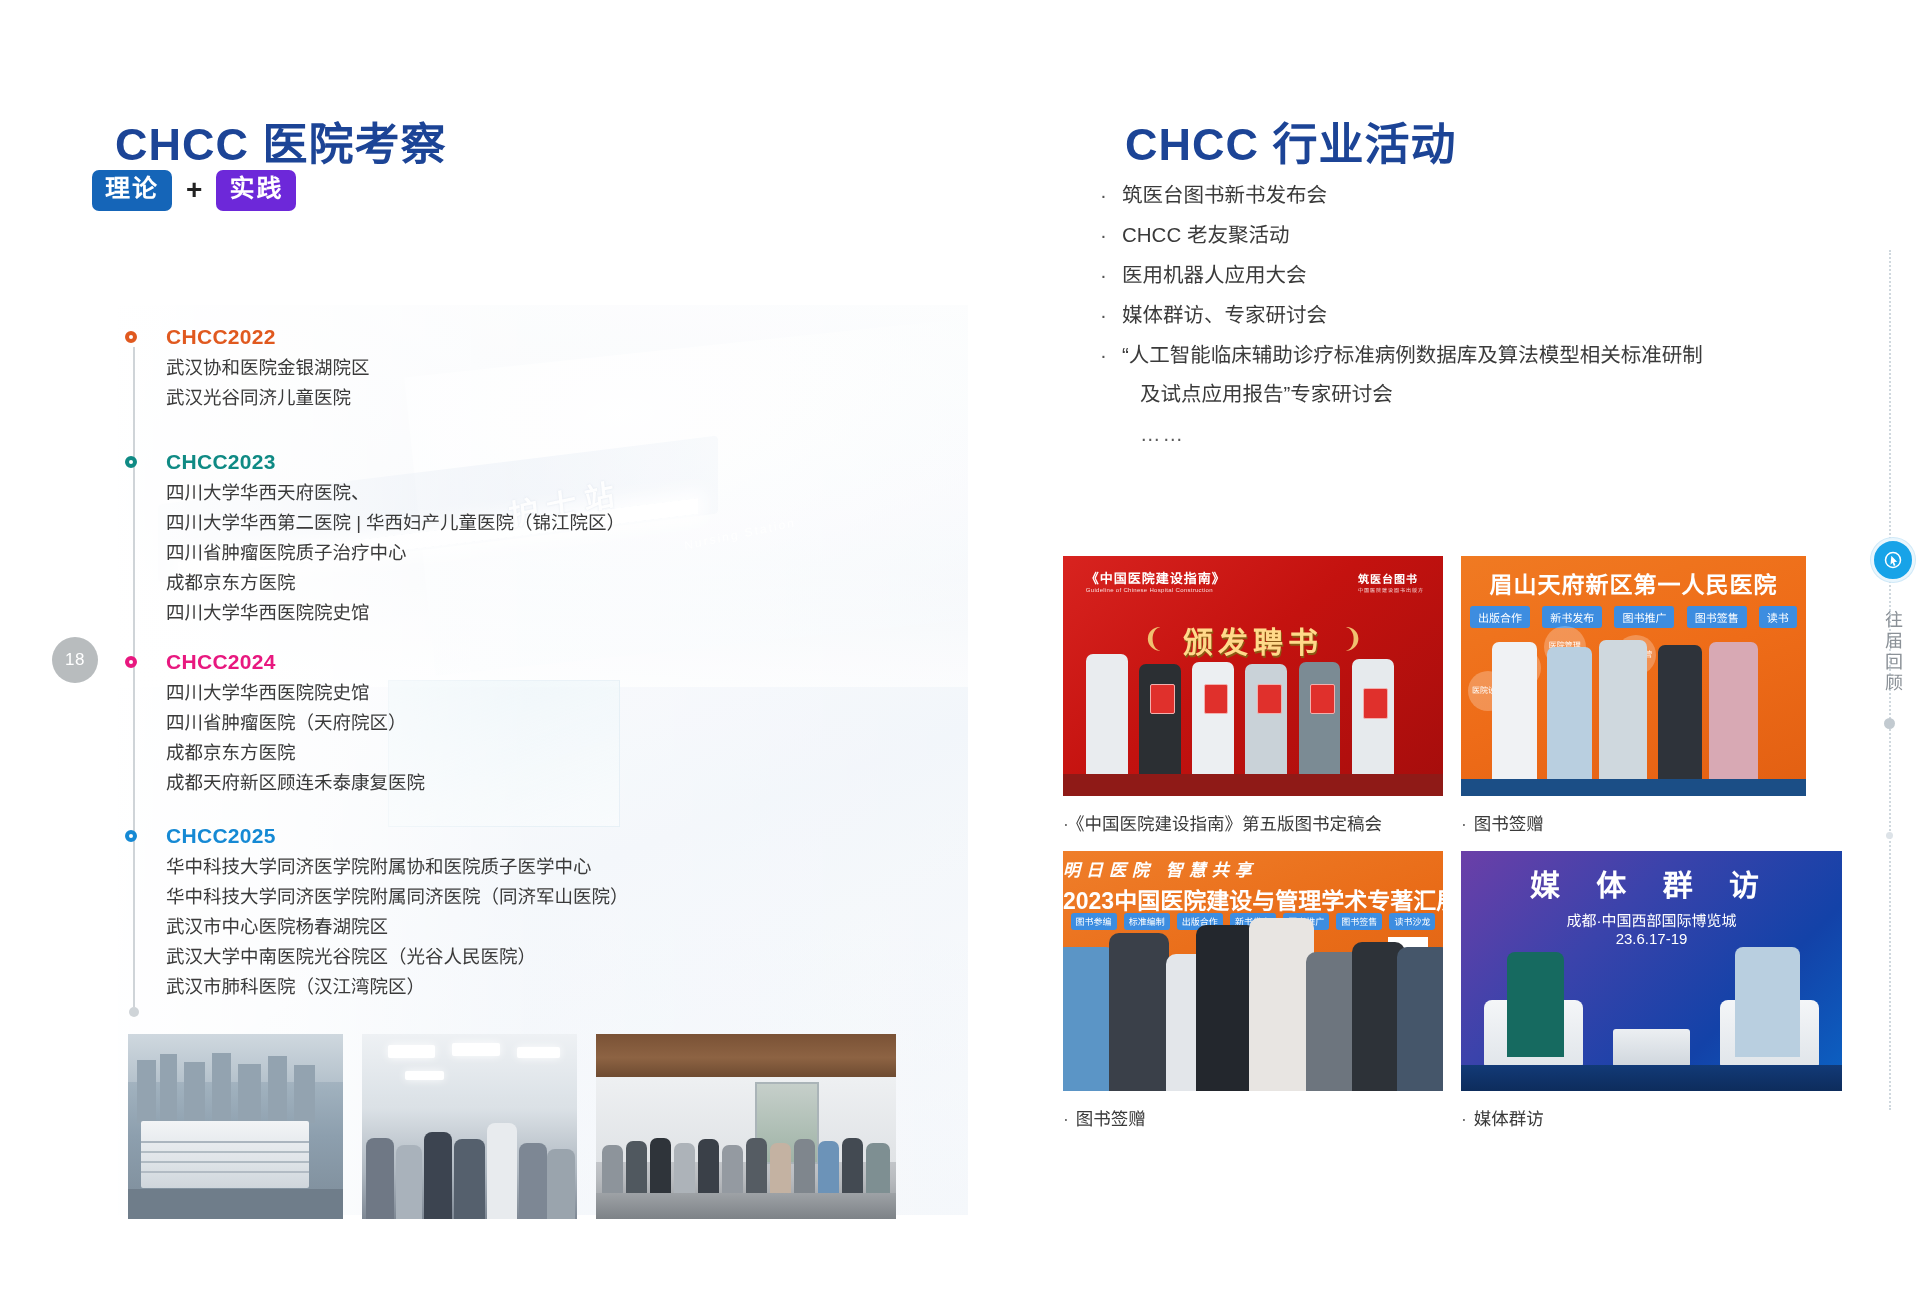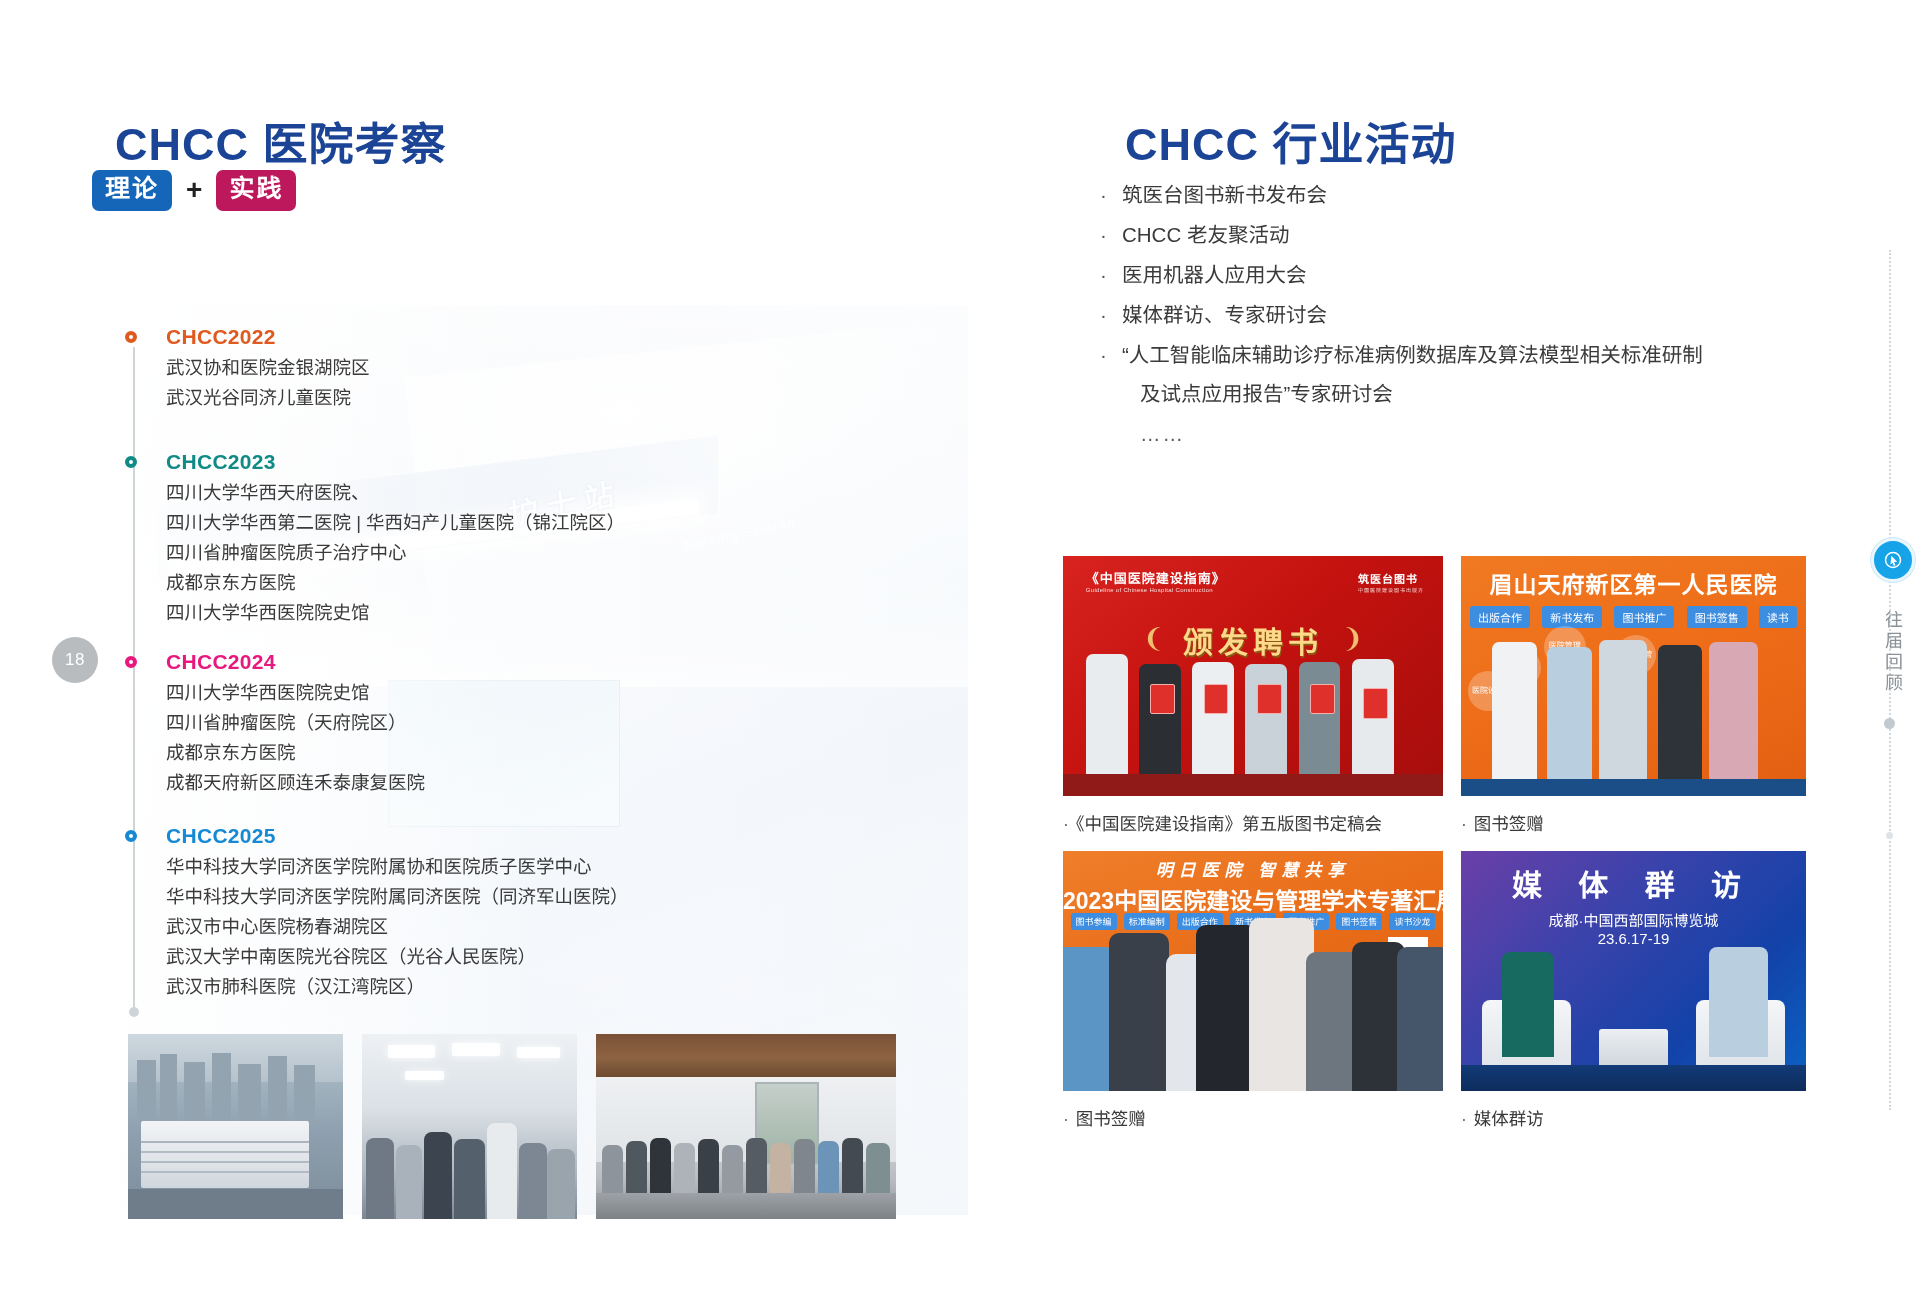--- a/index.html
+++ b/index.html
@@ -54,21 +54,21 @@
   .tag-badge {
     border-radius: 7px;
     color: #fff;
     font-size: 25px;
     font-weight: bold;
     padding: 5px 13px 8px 13px;
     letter-spacing: 2px;
     line-height: 1.1;
   }
   .tag-blue { background: #1565b8; }
-  .tag-red  { background: #be185d; font-family: Liberation Serif, serif; }
+  .tag-red  { background: #6d28d9; font-family: Liberation Serif, serif; }
   .tag-plus {
     color: #222; font-size: 28px; font-weight: bold;
   }
 
   
   #bg-photo {
     position: absolute;
     left: 118px; top: 305px;
     width: 850px; height: 910px;
     overflow: hidden;
@@ -290,29 +290,29 @@
     letter-spacing:1px; white-space:nowrap;
   }
   .g-orange .tagrow { position:absolute; left:0; top:21%; width:100%; display:flex; justify-content:space-around; padding:0 3px; box-sizing:border-box; }
   .g-orange .tg { background:#3d8de0; color:#fff; font-size:11px; padding:3px 8px; border-radius:3px; white-space:nowrap; }
   .g-orange .bub { position:absolute; border-radius:50%; background:rgba(255,255,255,.25); color:#fff; font-size:8px; display:flex; align-items:center; justify-content:center; text-align:center; line-height:1.1; }
   .g-orange .person { position:absolute; bottom:7%; border-radius:7px 7px 0 0; }
   .g-orange .base { position:absolute; left:0; bottom:0; width:100%; height:7%; background:#1b4e86; }
 
   
   .g-crowd { background: linear-gradient(160deg,#ef7e2a 0%,#e96c18 45%,#d95f12 100%); }
-  .g-crowd .t1 { position:absolute; left:0; top:2%; width:100%; text-align:center; color:#fff; font-size:17px; font-weight:bold; font-style:italic; letter-spacing:6px; white-space:nowrap;}
+  .g-crowd .t1 { position:absolute; left:0; top:2%; width:100%; text-align:left; color:#fff; font-size:17px; font-weight:bold; font-style:italic; letter-spacing:6px; white-space:nowrap;}
   .g-crowd .t2 { position:absolute; left:0; top:13%; width:100%; text-align:center; color:#fff; font-size:23px; font-weight:bold; letter-spacing:0px; white-space:nowrap;}
   .g-crowd .tagrow { position:absolute; left:0; top:26%; width:100%; display:flex; justify-content:space-around; padding:0 4px; box-sizing:border-box;}
   .g-crowd .tg { background:#3d8de0; color:#fff; font-size:9px; padding:2px 5px; border-radius:3px; white-space:nowrap;}
   .g-crowd .person { position:absolute; bottom:0; border-radius: 10px 10px 0 0;}
   .g-crowd .qr { position:absolute; right:4%; top:36%; width:40px; height:40px; background:#fff; }
 
   
-  .g-blue { background: linear-gradient(135deg,#6b3fa8 0%,#3b43ab 35%,#1342a8 70%,#0b63c4 100%); }
+  .g-blue { background: linear-gradient(135deg,#6b3fa8 0%,#3b43ab 35%,#1342a8 70%,#0b63c4 100%); padding-left: 36px; }
   .g-blue .t1 { position:absolute; left:0; top:4%; width:100%; text-align:center; color:#fff; font-size:30px; font-weight:bold; letter-spacing:14px; white-space:nowrap; }
   .g-blue .t2 { position:absolute; left:0; top:24%; width:100%; text-align:center; color:#fff; font-size:15px; white-space:nowrap; }
   .g-blue .t3 { position:absolute; left:0; top:33%; width:100%; text-align:center; color:#fff; font-size:15px; white-space:nowrap; }
   .g-blue .chair { position:absolute; bottom:8%; background: linear-gradient(180deg,#f4f6f8,#dfe4e9); border-radius:8px; }
   .g-blue .person { position:absolute; bottom:14%; border-radius:8px 8px 0 0; }
   .g-blue .table { position:absolute; left:40%; bottom:10%; width:20%; height:16%; background: linear-gradient(180deg,#eceff2,#cfd6dd); border-radius:3px;}
   .g-blue .floor { position:absolute; left:0; bottom:0; width:100%; height:11%; background: linear-gradient(180deg,#123a77,#0d2c5c); }
 
   
   #edge-nav {

